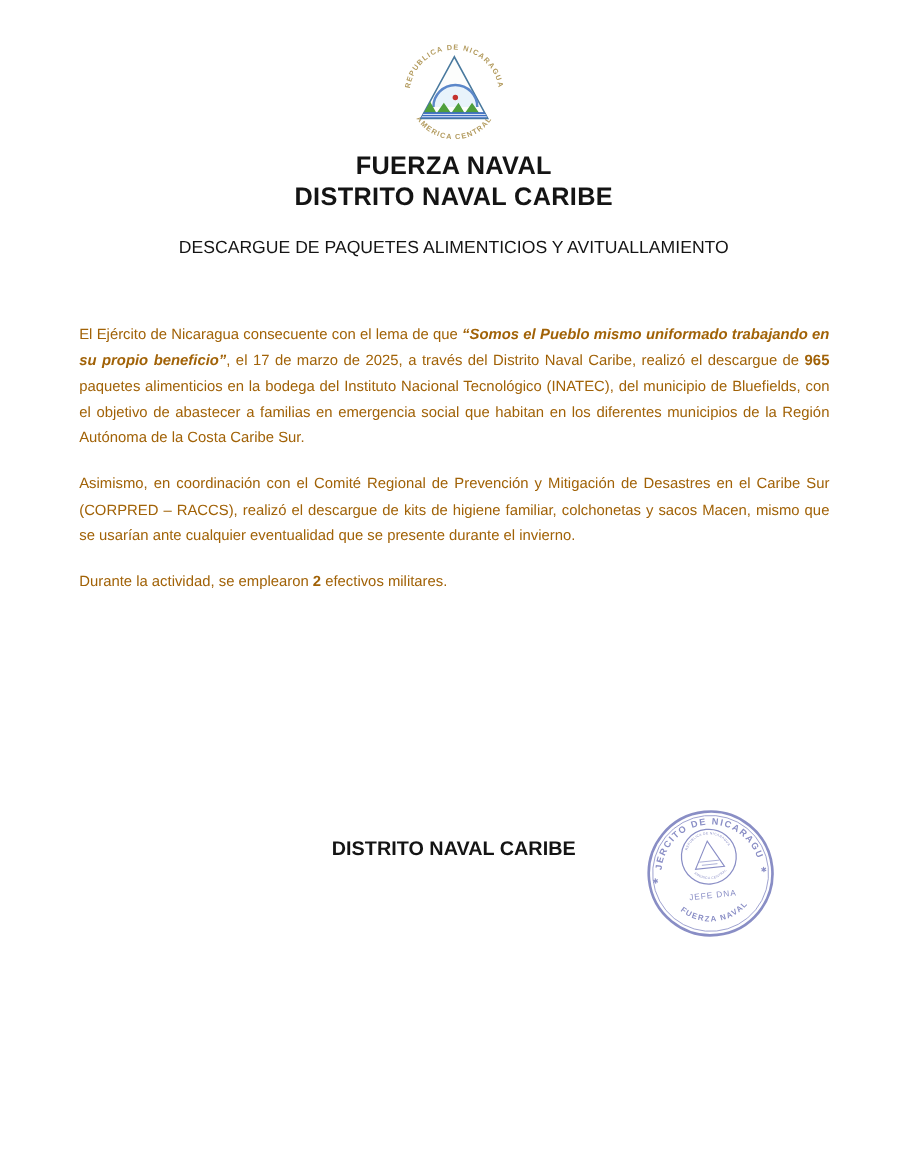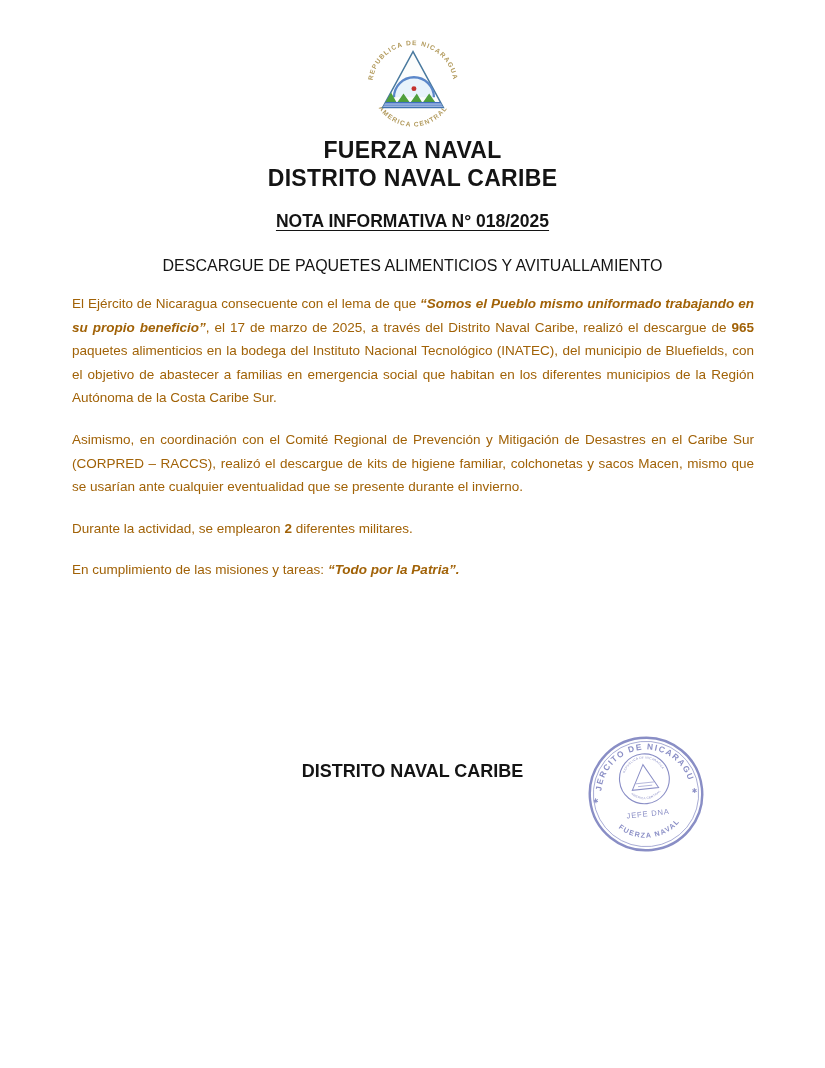--- a/index.html
+++ b/index.html
@@ -125,29 +125,27 @@
           <line x1="28" y1="75.2" x2="92" y2="75.2" stroke="#ffffff" stroke-width="0.8"></line>
           <line x1="28" y1="77.4" x2="92" y2="77.4" stroke="#ffffff" stroke-width="0.8"></line>
         </g>
       </g>
     </svg>
   </div>
 
   <div class="header-block">
     <div class="org-title">FUERZA NAVAL</div>
     <div class="org-title">DISTRITO NAVAL CARIBE</div>
-    <div><span class="note-number">NOTA INFORMATIVA N° 018/2025</span></div>
     <div class="subject-title">DESCARGUE DE PAQUETES ALIMENTICIOS Y AVITUALLAMIENTO</div>
   </div>
 
   <div class="body-block">
     <p class="para"><span>El Ejército de Nicaragua consecuente con el lema de que </span><span class="bi">“Somos el Pueblo mismo uniformado trabajando en su propio beneficio”</span><span>, el 17 de marzo de 2025, a través del Distrito Naval Caribe, realizó el descargue de </span><span class="b">965</span><span> paquetes alimenticios en la bodega del Instituto Nacional Tecnológico (INATEC), del municipio de Bluefields, con el objetivo de abastecer a familias en emergencia social que habitan en los diferentes municipios de la Región Autónoma de la Costa Caribe Sur.</span></p>
     <p class="para"><span>Asimismo, en coordinación con el Comité Regional de Prevención y Mitigación de Desastres en el Caribe Sur (CORPRED – RACCS), realizó el descargue de kits de higiene familiar, colchonetas y sacos Macen, mismo que se usarían ante cualquier eventualidad que se presente durante el invierno.</span></p>
-    <p class="para"><span>Durante la actividad, se emplearon </span><span class="b">2</span><span> diferentes militares.</span></p>
-    <p class="para"><span>En cumplimiento de las misiones y tareas: </span><span class="bi">“Todo por la Patria”.</span></p>
+    <p class="para"><span>Durante la actividad, se emplearon </span><span class="b">2</span><span> efectivos militares.</span></p>
   </div>
 
   <div class="footer-block">
     <div>DISTRITO NAVAL CARIBE</div>
   </div>
 
   <div class="stamp">
     <svg viewBox="0 0 120 120" xmlns="http://www.w3.org/2000/svg">
       <defs>
         <path id="stampArcTop" d="M 16.7 52.4 A 44 44 0 0 1 103.3 52.4" fill="none"></path>

